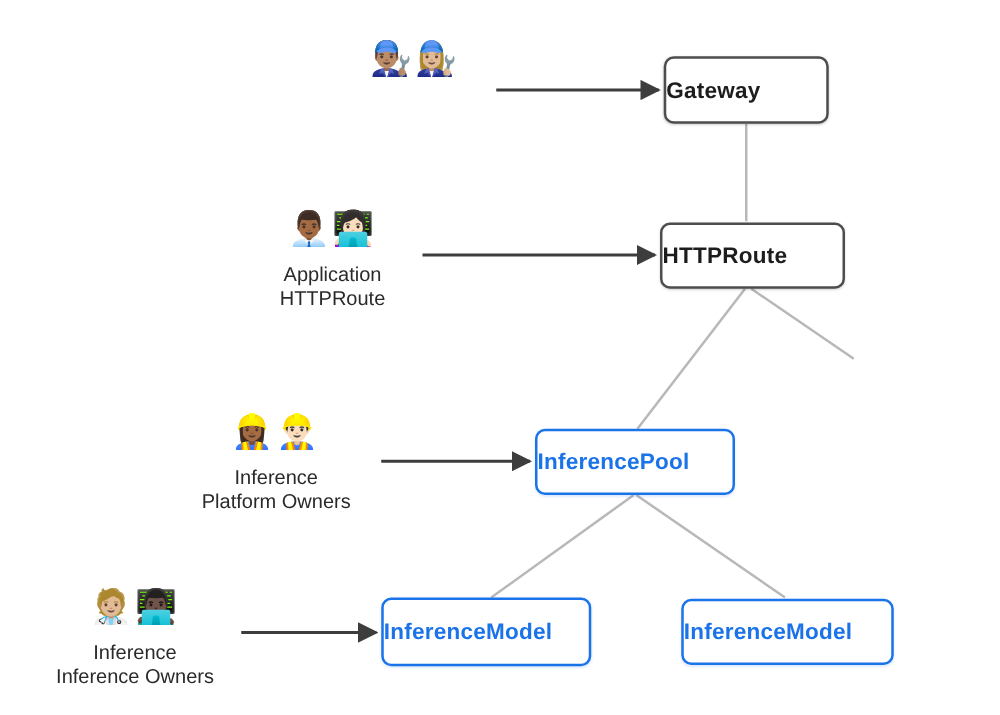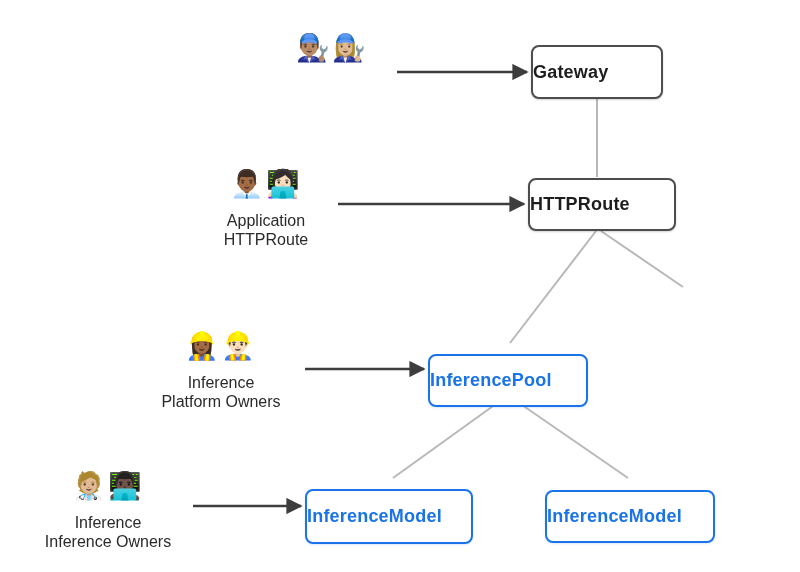--- a/index.html
+++ b/index.html
@@ -7,21 +7,21 @@
     position:relative;width:800px;height:572px;background:#ffffff;
     font-family:"Liberation Sans",sans-serif;overflow:hidden;
   }
   .edges{position:absolute;left:0;top:0;width:800px;height:572px;}
   .node{
     position:absolute;display:flex;align-items:center;
     background:#ffffff;border-radius:8px;font-weight:bold;font-size:18px;
     letter-spacing:.2px;box-sizing:border-box;
   }
   .node.core{border:2px solid #4d4d4d;color:#1d1d1d;box-shadow:0 1px 2px rgba(0,0,0,.18);}
-  .node.ext{border:2px solid #1a73e8;color:#1a73e8;box-shadow:0 1px 2px rgba(26,115,232,.15);margin-top:11px;}
+  .node.ext{border:2px solid #1a73e8;color:#1a73e8;box-shadow:0 1px 2px rgba(26,115,232,.15);}
   .persona{position:absolute;width:170px;text-align:center;}
   .persona .emojis{
     font-size:27px;line-height:1.35;letter-spacing:2px;
     font-family:"DejaVu Sans",sans-serif;
   }
   .persona .plabel{
     margin-top:9px;font-size:16px;line-height:19px;color:#2a2a2a;
   }
 </style>
 </head>

